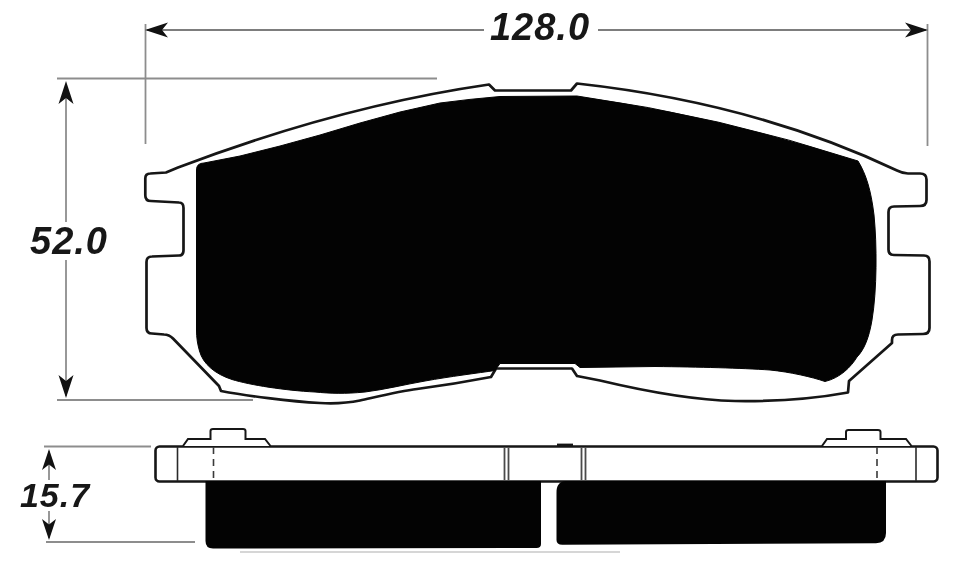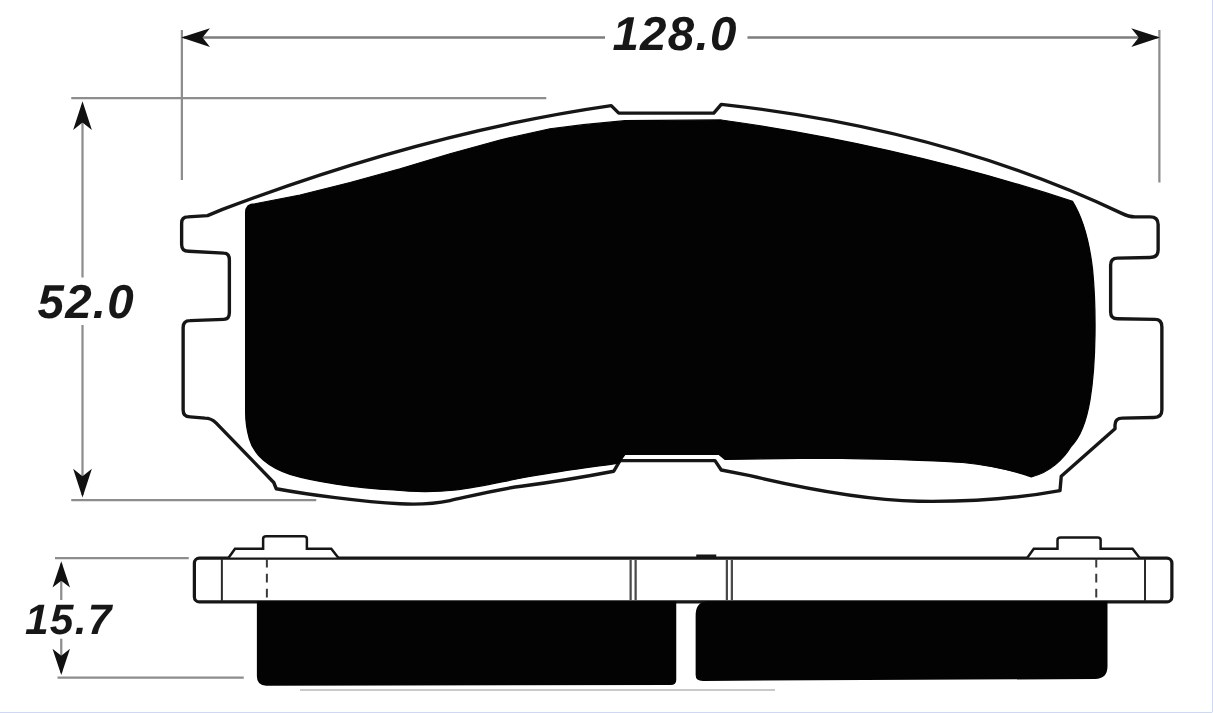--- a/index.html
+++ b/index.html
@@ -1,16 +1,16 @@
 <!DOCTYPE html>
 <html><head>
 <meta charset="utf-8">
 <style>
   html,body{margin:0;padding:0;background:#ffffff;}
-  .wrap{width:970px;height:570px;position:relative;background:#1d4ed8;overflow:hidden;}
+  .wrap{width:970px;height:570px;position:relative;background:#bef264;overflow:hidden;}
   text{font-family:"Liberation Sans",sans-serif;font-weight:bold;font-style:italic;fill:#171717;}
 </style>
 </head>
 <body>
 <div class="wrap">
 <svg width="970" height="570" viewBox="0 0 970 570" xmlns="http://www.w3.org/2000/svg">
 
   <rect x="0" y="0" width="970" height="570" fill="#ffffff"></rect>
 
   <path d="M 150.3,173.5 L 166,172.5 L 178,167.5

